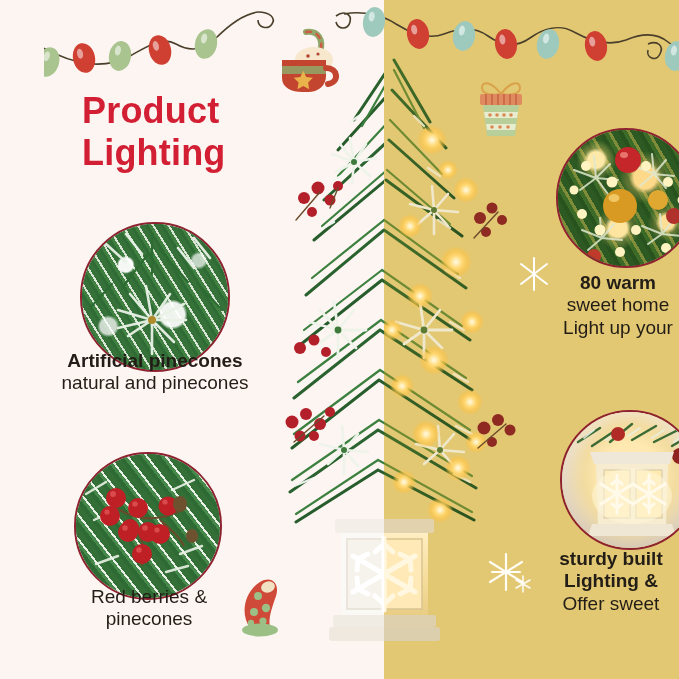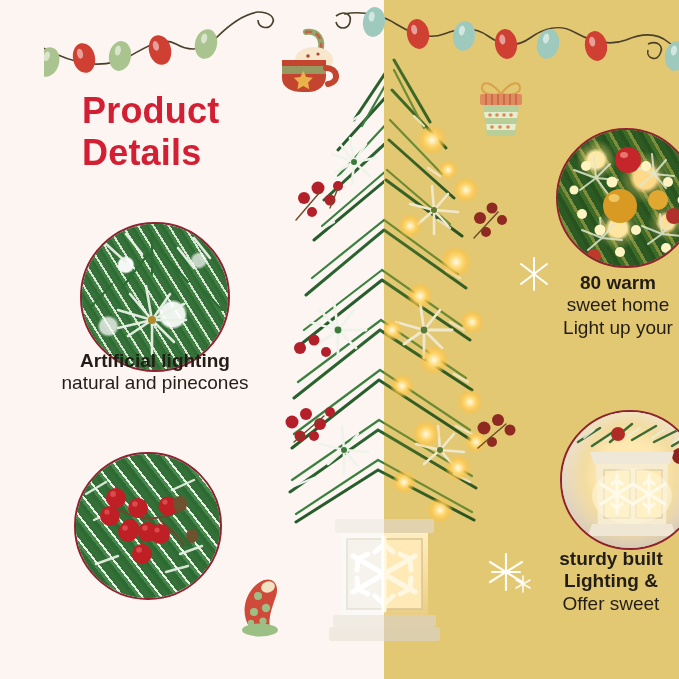--- a/index.html
+++ b/index.html
@@ -409,21 +409,21 @@
           <rect x="-4" y="-14" width="8" height="6" rx="2" fill="#d9a94a"></rect>
           <ellipse cx="0" cy="0" rx="11" ry="15" fill="#cf3f32"></ellipse>
           <ellipse cx="-3" cy="-5" rx="3" ry="5" fill="#ffffff" opacity=".5"></ellipse>
         </g>
       </g>
     </svg>
   </div>
 
   <div class="title">
     <span>Product</span>
-    <span class="l2">Details</span>
+    <span class="l2">Lighting</span>
   </div>
 
   <div class="deco" style="left:218px;top:24px;">
     <svg width="86" height="72" viewBox="0 0 86 72">
       <path d="M44 8 C 56 6, 62 16, 58 28" fill="none" stroke="#8fa86a" stroke-width="6" stroke-linecap="round"></path>
       <path d="M44 8 C 56 6, 62 16, 58 28" fill="none" stroke="#cf5b47" stroke-width="2.5" stroke-dasharray="5 6" stroke-linecap="round"></path>
       <ellipse cx="52" cy="36" rx="19" ry="13" fill="#f6e7cd"></ellipse>
       <circle cx="46" cy="32" r="1.8" fill="#b2462f"></circle>
         <circle cx="56" cy="30" r="1.6" fill="#b2462f"></circle>
       <circle cx="52" cy="40" r="1.6" fill="#b2462f"></circle>
@@ -504,21 +504,21 @@
         </g>
         <path d="M24 20 L44 38 M44 10 L60 30 M96 24 L112 44 M112 14 L128 34"></path>
       </g>
       <g stroke="#2c6b31" stroke-width="2.2" stroke-linecap="round">
         <path d="M66 30 L40 64 M78 26 L106 58 M70 10 L70 50 M30 60 L8 84 M116 60 L140 86"></path>
       </g>
       <circle cx="70" cy="96" r="4" fill="#b08b2a"></circle>
     </svg>
   </div>
   <div class="cap" style="left:0;top:350px;width:222px;">
-    <span class="strong">Artificial lighting</span>
+    <span class="strong">Artificial pinecones</span>
     <span class="reg">natural and pinecones</span>
   </div>
 
   <div class="inset" style="left:30px;top:452px;width:148px;height:148px;">
     <div class="pic foliage-b"></div>
     <svg class="pic" width="148" height="148" viewBox="0 0 148 148">
       <g stroke="#eaf2e6" stroke-width="2.4" stroke-linecap="round" opacity=".9">
         <path d="M10 40 L30 28 M18 66 L40 56 M96 36 L118 26 M104 100 L126 92 M20 110 L42 102 M90 118 L112 112"></path>
       </g>
       <g stroke="#6b4a2b" stroke-width="2" fill="none">
@@ -545,20 +545,22 @@
         <circle cx="81" cy="76" r="2.6"></circle>
           <circle cx="63" cy="96" r="2.8"></circle>
       </g>
       <g fill="#6e5230">
         <ellipse cx="104" cy="50" rx="7" ry="8"></ellipse>
           <ellipse cx="116" cy="82" rx="6" ry="7"></ellipse>
       </g>
     </svg>
   </div>
   <div class="cap" style="left:0;top:586px;width:210px;">
+    <span class="reg">Red berries &amp;</span>
+    <span class="reg">pinecones</span>
   </div>
 
   <div class="inset" style="left:512px;top:128px;width:140px;height:140px;">
     <div class="pic lights-tex"></div>
     <svg class="pic" width="140" height="140" viewBox="0 0 140 140">
       <g stroke="#dfe8cf" stroke-width="2" stroke-linecap="round" opacity=".85">
         <g transform="translate(38,48)">
             <path d="M0 0 L-22 -8 M0 0 L-16 12 M0 0 L-2 -22 M0 0 L14 -14 M0 0 L22 2 M0 0 L12 16"></path>
           </g>
         <g transform="translate(96,44)">

